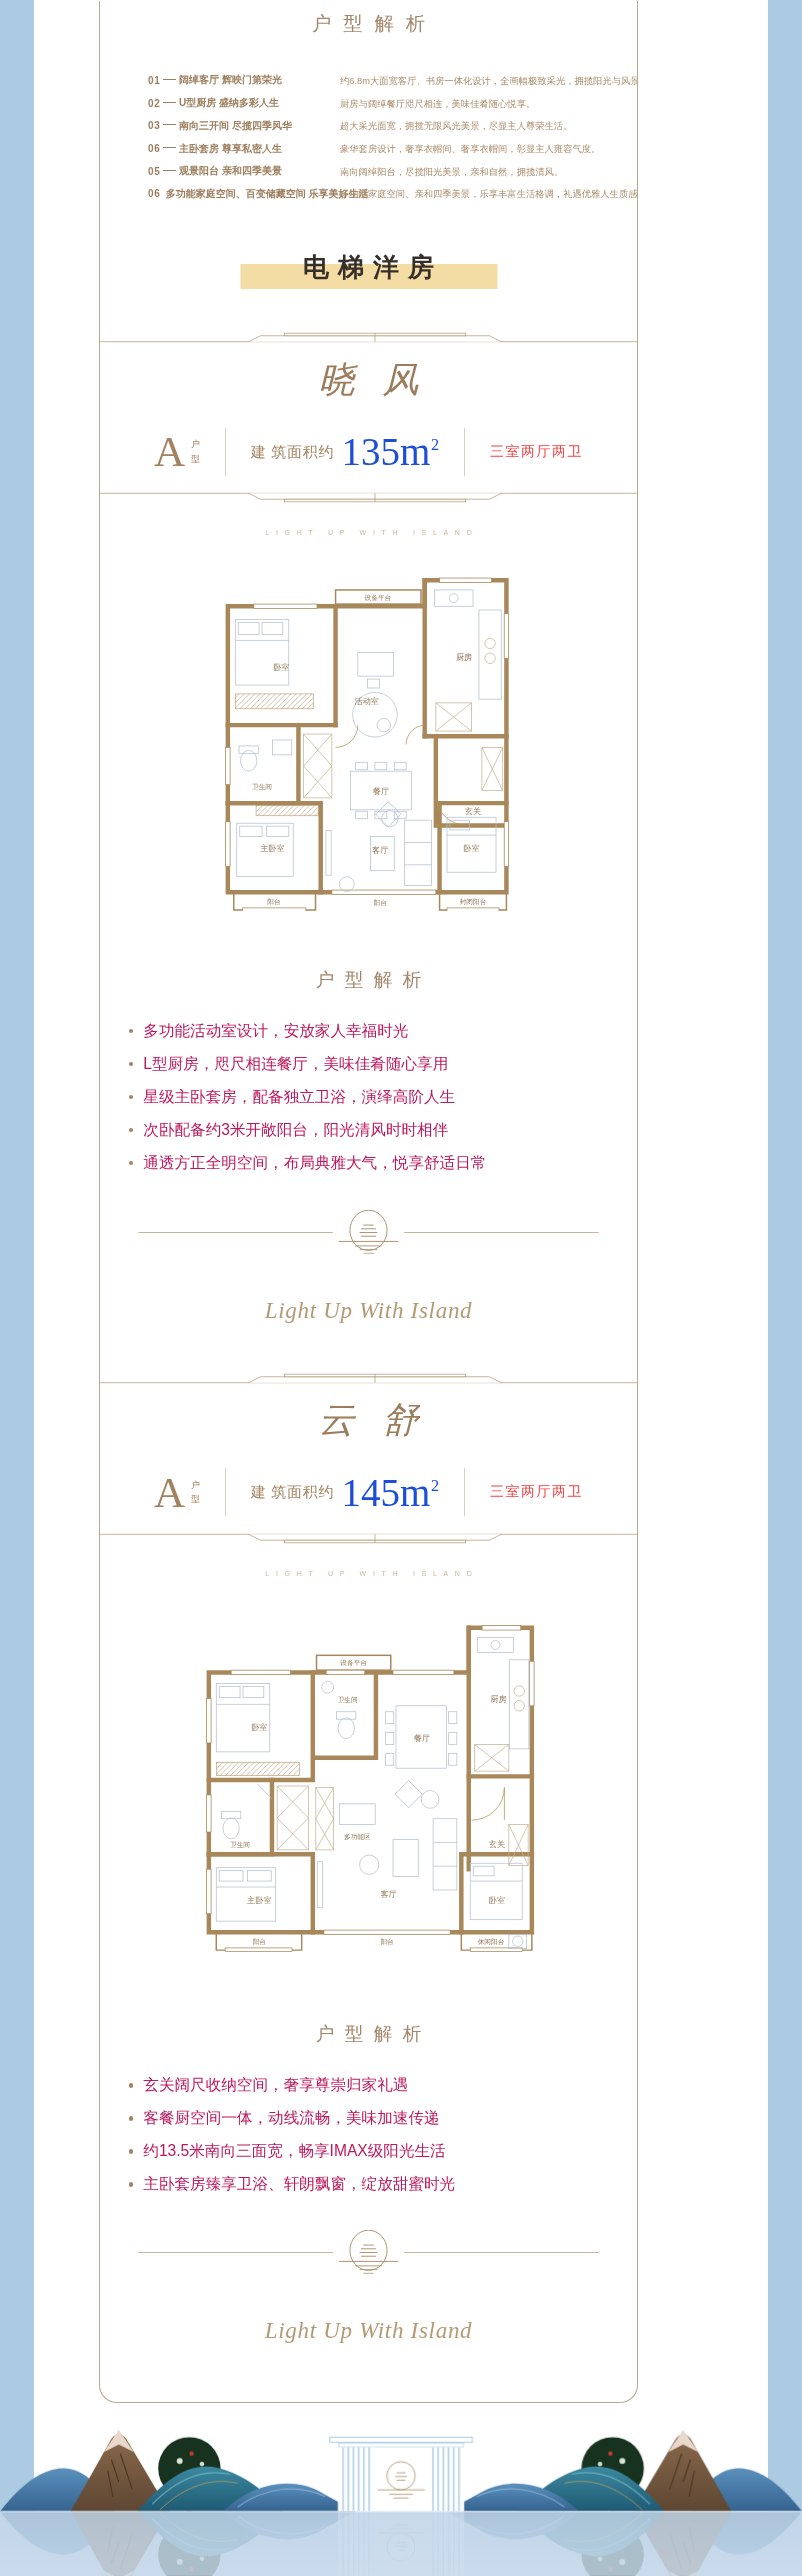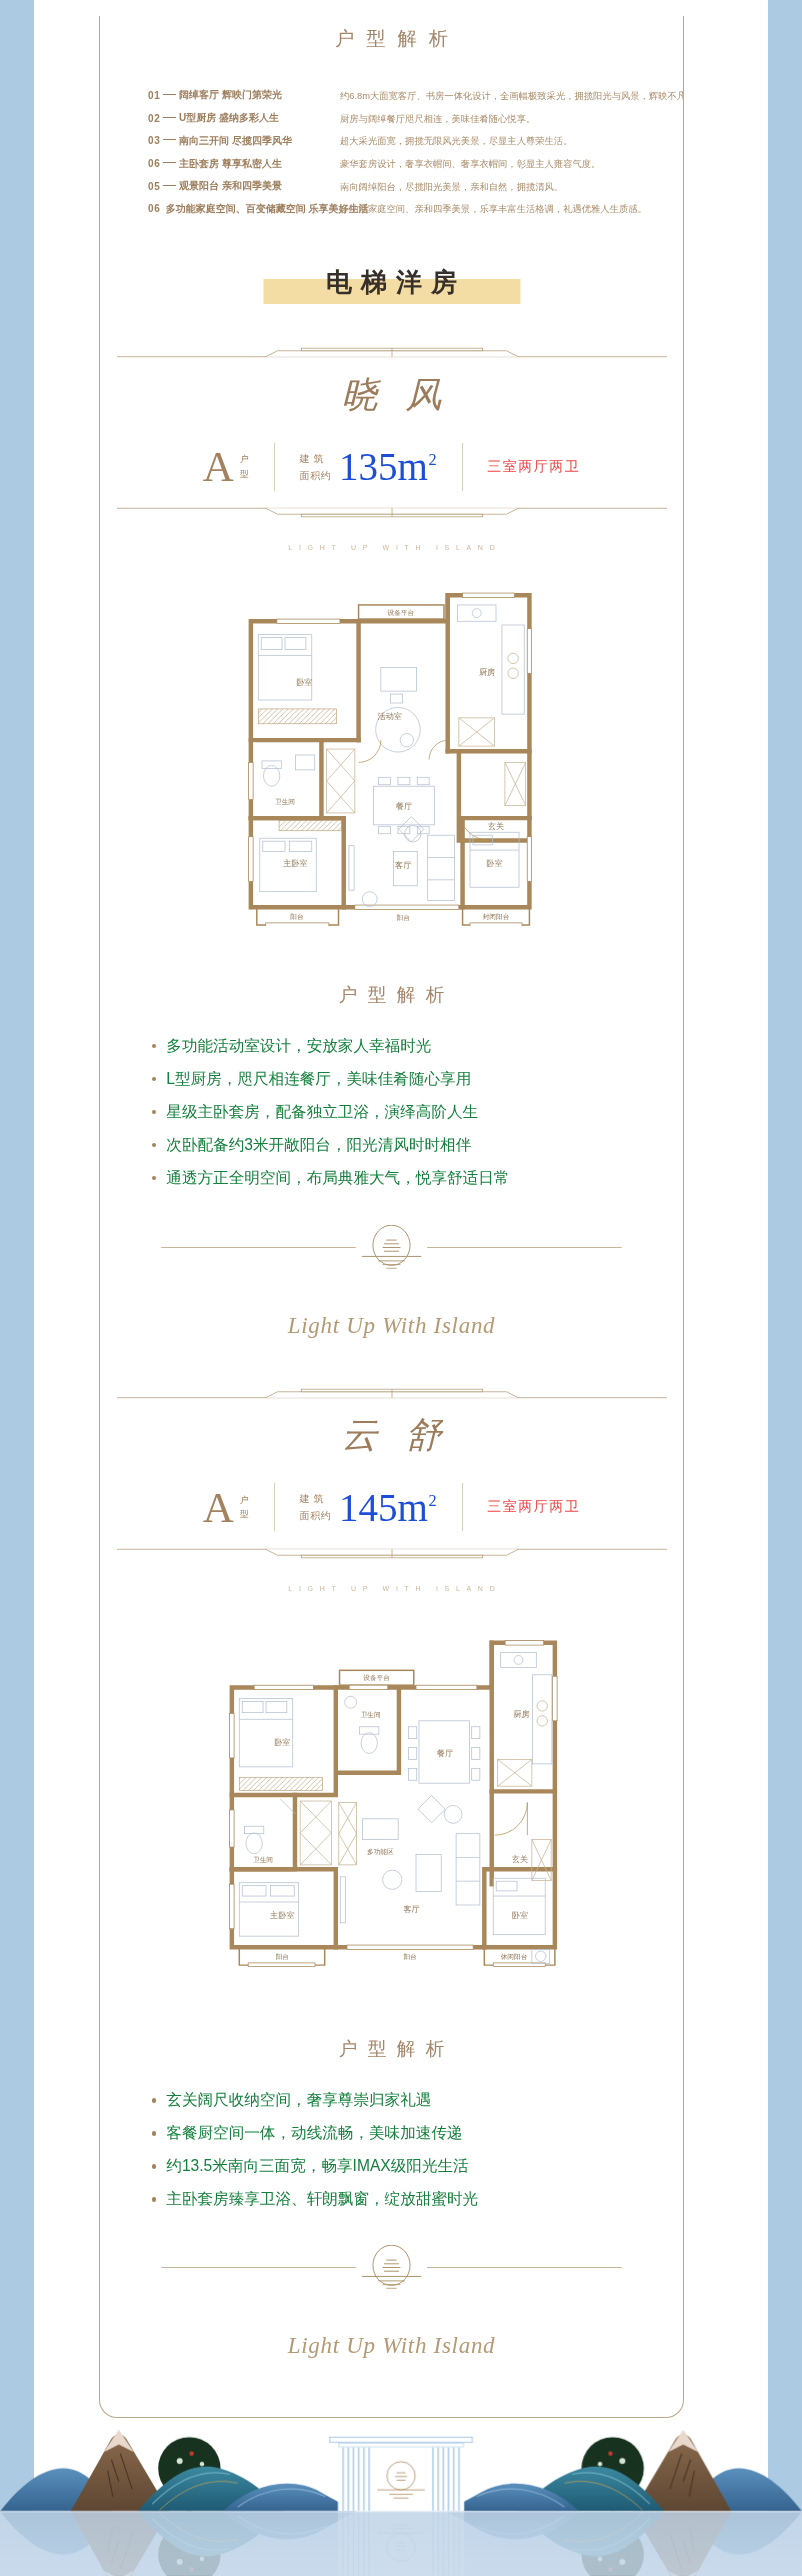--- a/index.html
+++ b/index.html
@@ -2,21 +2,21 @@
 <html style="font-size:12px"><head>
 <meta charset="utf-8">
 <style>
   html,body{margin:0;padding:0;background:#ffffff;}
   body{font-family:"Liberation Sans","DejaVu Sans",sans-serif;}
   .page{position:relative;width:802px;height:2576px;margin:0 auto;background:#ffffff;overflow:hidden;}
   .side-strip{position:absolute;top:0;width:34px;height:2576px;background:#adcae3;z-index:0;}
   .side-strip.left{left:0;}
   .side-strip.right{right:0;}
 
-  .card{position:absolute;left:99px;top:16px;width:585px;height:2402px;box-sizing:border-box;
+  .card{position:absolute;left:99px;top:1px;width:539px;height:2402px;box-sizing:border-box;
         border:0.7px solid #b9a88c;border-top:none;border-radius:0 0 18px 18px;z-index:2;
         padding-top:10.4px;overflow:hidden;}
 
   .top-title{margin:0;text-align:center;font-size:19.3px;line-height:1.3;font-weight:400;
              color:#a3866a;letter-spacing:12px;padding-left:12px;font-family:"Liberation Serif","DejaVu Serif",serif;}
 
   .toplist{margin:37px 30px 0 48px;}
   .toplist-row{display:flex;align-items:baseline;margin-bottom:8.2px;}
   .toplist-left{display:flex;align-items:center;width:192px;flex:none;color:#9d7f5e;font-size:10px;font-weight:600;white-space:nowrap;}
   .toplist-num{letter-spacing:0.7px;}
@@ -34,42 +34,42 @@
 
   .sec-title{margin:13.4px 0 0 0;text-align:center;font-weight:400;font-size:36px;line-height:1.25;color:#9c7c5a;
              letter-spacing:28px;padding-left:28px;font-family:"Liberation Serif","DejaVu Serif",serif;font-style:italic;}
 
   .spec{margin-top:19.3px;display:flex;justify-content:center;align-items:center;height:59px;}
   .spec-div{width:0.7px;height:48px;background:#dccfba;margin:0 25px;}
   .spec-type{display:flex;align-items:center;}
   .spec-letter{font-size:43px;color:#a3835f;font-family:"Liberation Serif","DejaVu Serif",serif;line-height:1;}
   .spec-type-words{display:flex;flex-direction:column;justify-content:center;margin-left:6px;color:#a3835f;font-size:9px;line-height:1.6;}
   .spec-areagrp{display:flex;align-items:center;}
-  .spec-prefix{display:flex;flex-direction:column;color:#a3835f;font-size:10px;line-height:1.7;margin-right:7.4px;letter-spacing:0.7px;}
+  .spec-prefix{display:flex;color:#a3835f;font-size:15px;line-height:1.7;margin-right:7.4px;letter-spacing:0.7px;}
   .spec-area{font-size:39px;color:#1d4ed8;font-family:"Liberation Serif","DejaVu Serif",serif;line-height:1;}
   .spec-area sup{font-size:16.3px;vertical-align:15px;margin-left:0.7px;}
   .spec-rooms{font-size:14px;color:#ef4444;letter-spacing:1.5px;}
 
   .tagline{margin-top:25px;text-align:center;font-size:7px;color:#cbb79a;letter-spacing:6.7px;padding-left:6.7px;height:10.4px;line-height:10.4px;}
 
   .planwrap{margin-top:30px;text-align:center;}
   .plan-svg text{font-family:"Liberation Sans","DejaVu Sans",sans-serif;}
   .wall{stroke:#a8875a;stroke-width:6;fill:none;stroke-linecap:square;}
   .wallt{stroke:#a8875a;stroke-width:2;fill:none;}
   .win{fill:#ffffff;stroke:#a8875a;stroke-width:1;}
   .furn{stroke:#b3bfd0;stroke-width:1;fill:none;}
   .furn2{stroke:#c6b394;stroke-width:1;fill:none;}
   .door{stroke:#b3924f;stroke-width:1;fill:none;}
   .rlabel{fill:#8f7454;font-size:11px;text-anchor:middle;}
   .rlabel.sm{font-size:9px;}
 
   .analysis-title{margin:53px 0 0 0;text-align:center;font-weight:400;font-size:18.6px;line-height:25px;color:#a3866a;
                   letter-spacing:10.4px;padding-left:10.4px;font-family:"Liberation Serif","DejaVu Serif",serif;}
   .bullets{margin:22px auto 0 auto;width:483px;}
-  .bullet{position:relative;padding-left:16.3px;color:#15803d;font-size:15.6px;line-height:33px;white-space:nowrap;}
+  .bullet{position:relative;padding-left:16.3px;color:#be185d;font-size:15.6px;line-height:33px;white-space:nowrap;}
   .bullet::before{content:"";position:absolute;left:1.5px;top:15px;width:4.5px;height:4.5px;border-radius:50%;background:#a3835f;}
 
   .lantern{display:block;margin:31px auto 0 auto;}
   .lantern.second{margin-top:30px;}
   .script{margin-top:36px;text-align:center;font-size:23px;line-height:33px;color:#b49a74;
           font-style:italic;font-family:"Liberation Serif","DejaVu Serif",serif;letter-spacing:0.7px;}
 
   .footer-art{position:absolute;left:0;bottom:0;width:802px;height:176px;z-index:3;}
 </style>
 </head>

